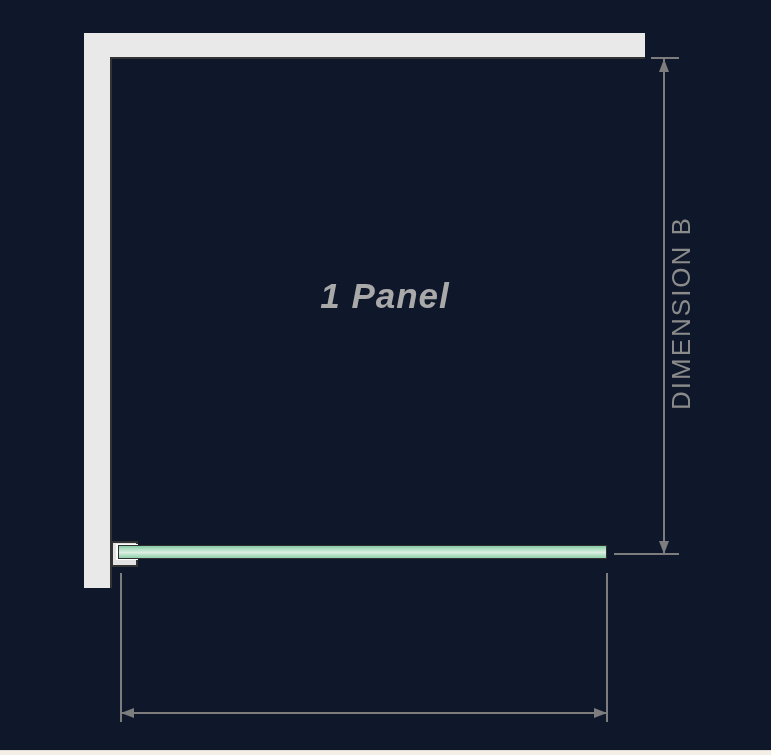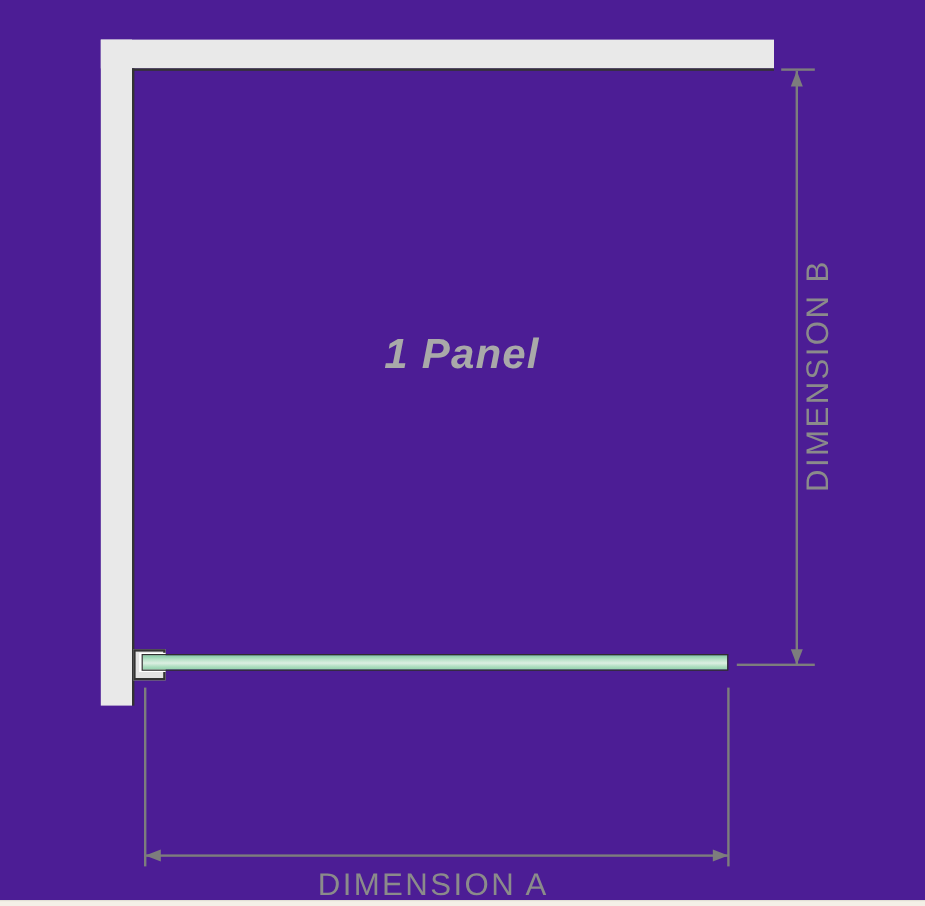--- a/index.html
+++ b/index.html
@@ -5,21 +5,21 @@
   html, body {
     margin: 0;
     padding: 0;
     background: #ffffff;
     font-family: "Liberation Sans", sans-serif;
   }
   #canvas {
     position: relative;
     width: 771px;
     height: 755px;
-    background: #4c1d95;
+    background: #0f172a;
     overflow: hidden;
   }
   #canvas div { position: absolute; }
 
   
   .wall-top  { left: 84px;  top: 33px;  width: 561px; height: 24px; background: #e9e9e9; }
   .wall-left { left: 84px;  top: 33px;  width: 26px;  height: 555px; background: #e9e9e9; }
   .edge-top  { left: 110px; top: 57px;  width: 535px; height: 2px;  background: #333333; }
   .edge-left { left: 110px; top: 57px;  width: 2px;   height: 531px; background: #333333; }
 
@@ -114,17 +114,16 @@
   <div class="dim dimb-tick-bot"></div>
   <div class="arrow-up"></div>
   <div class="arrow-down"></div>
   <div class="dim-label dimb-label">DIMENSION B</div>
 
   <div class="dim dima-ext-left"></div>
   <div class="dim dima-ext-right"></div>
   <div class="dim dima-line"></div>
   <div class="arrow-left"></div>
   <div class="arrow-right"></div>
-  <div class="dim-label dima-label">DIMENSION A</div>
 
   <div class="footer-strip"></div>
 
 </div>
 
 </body></html>

